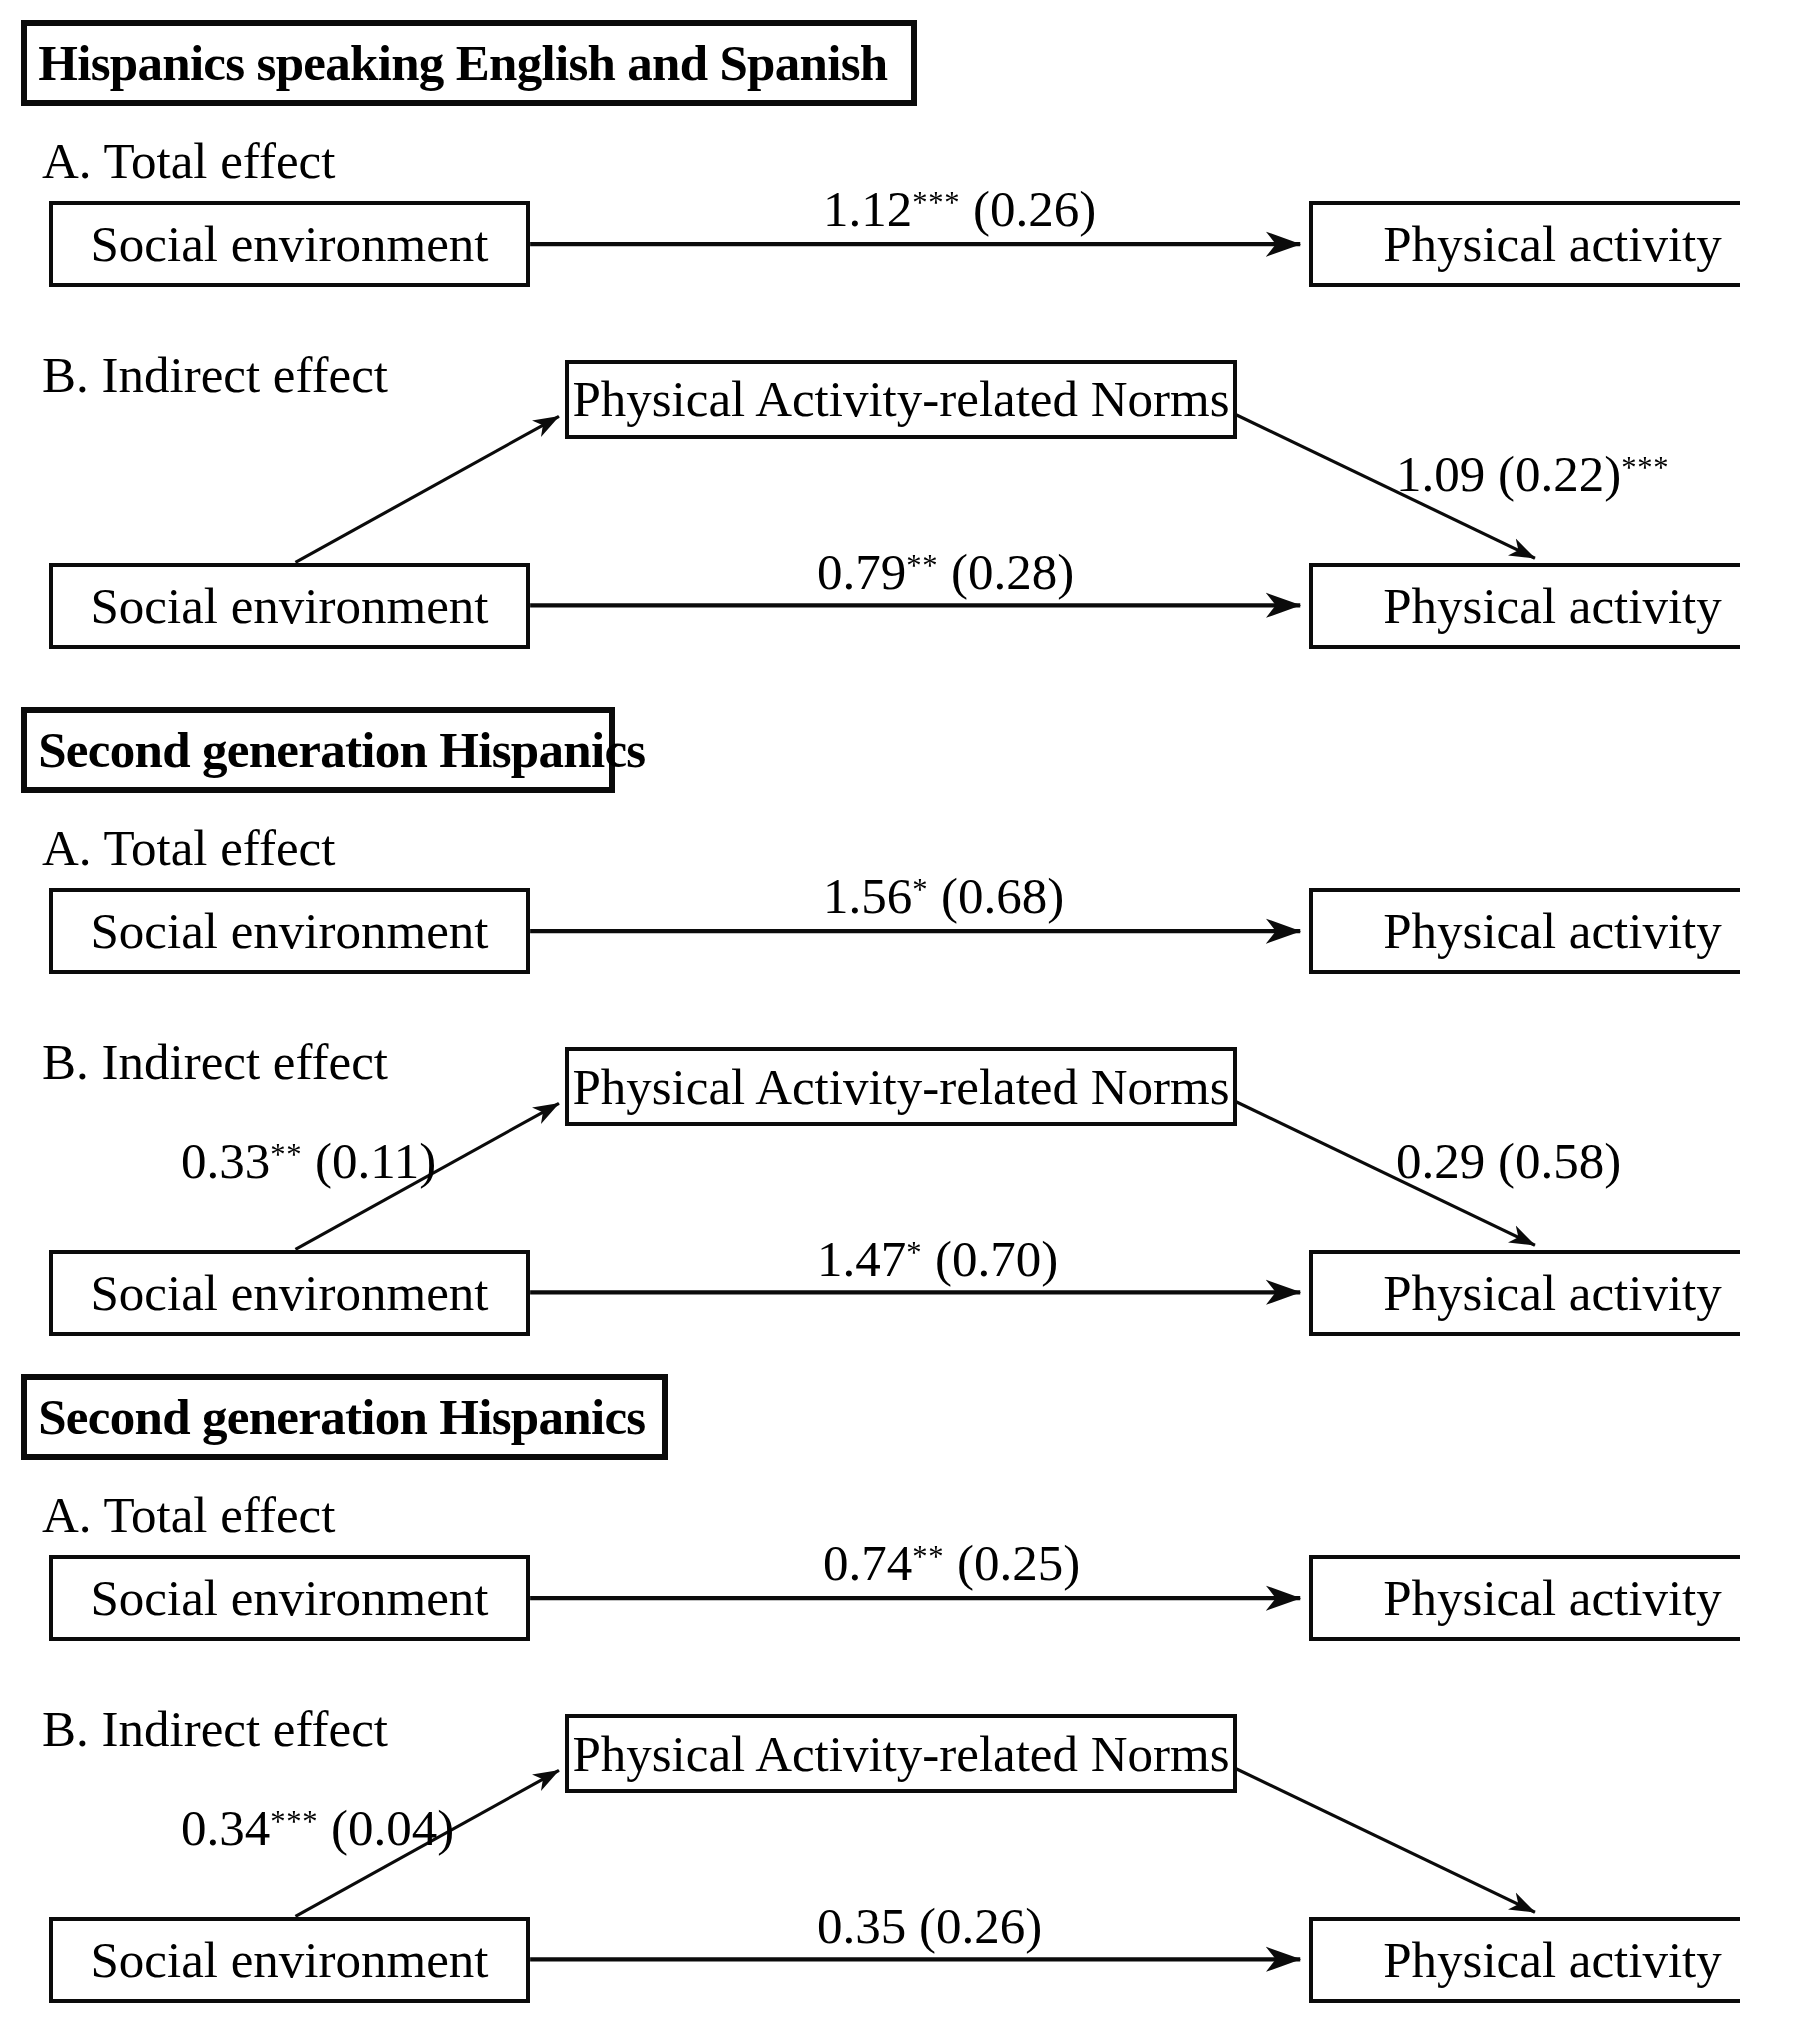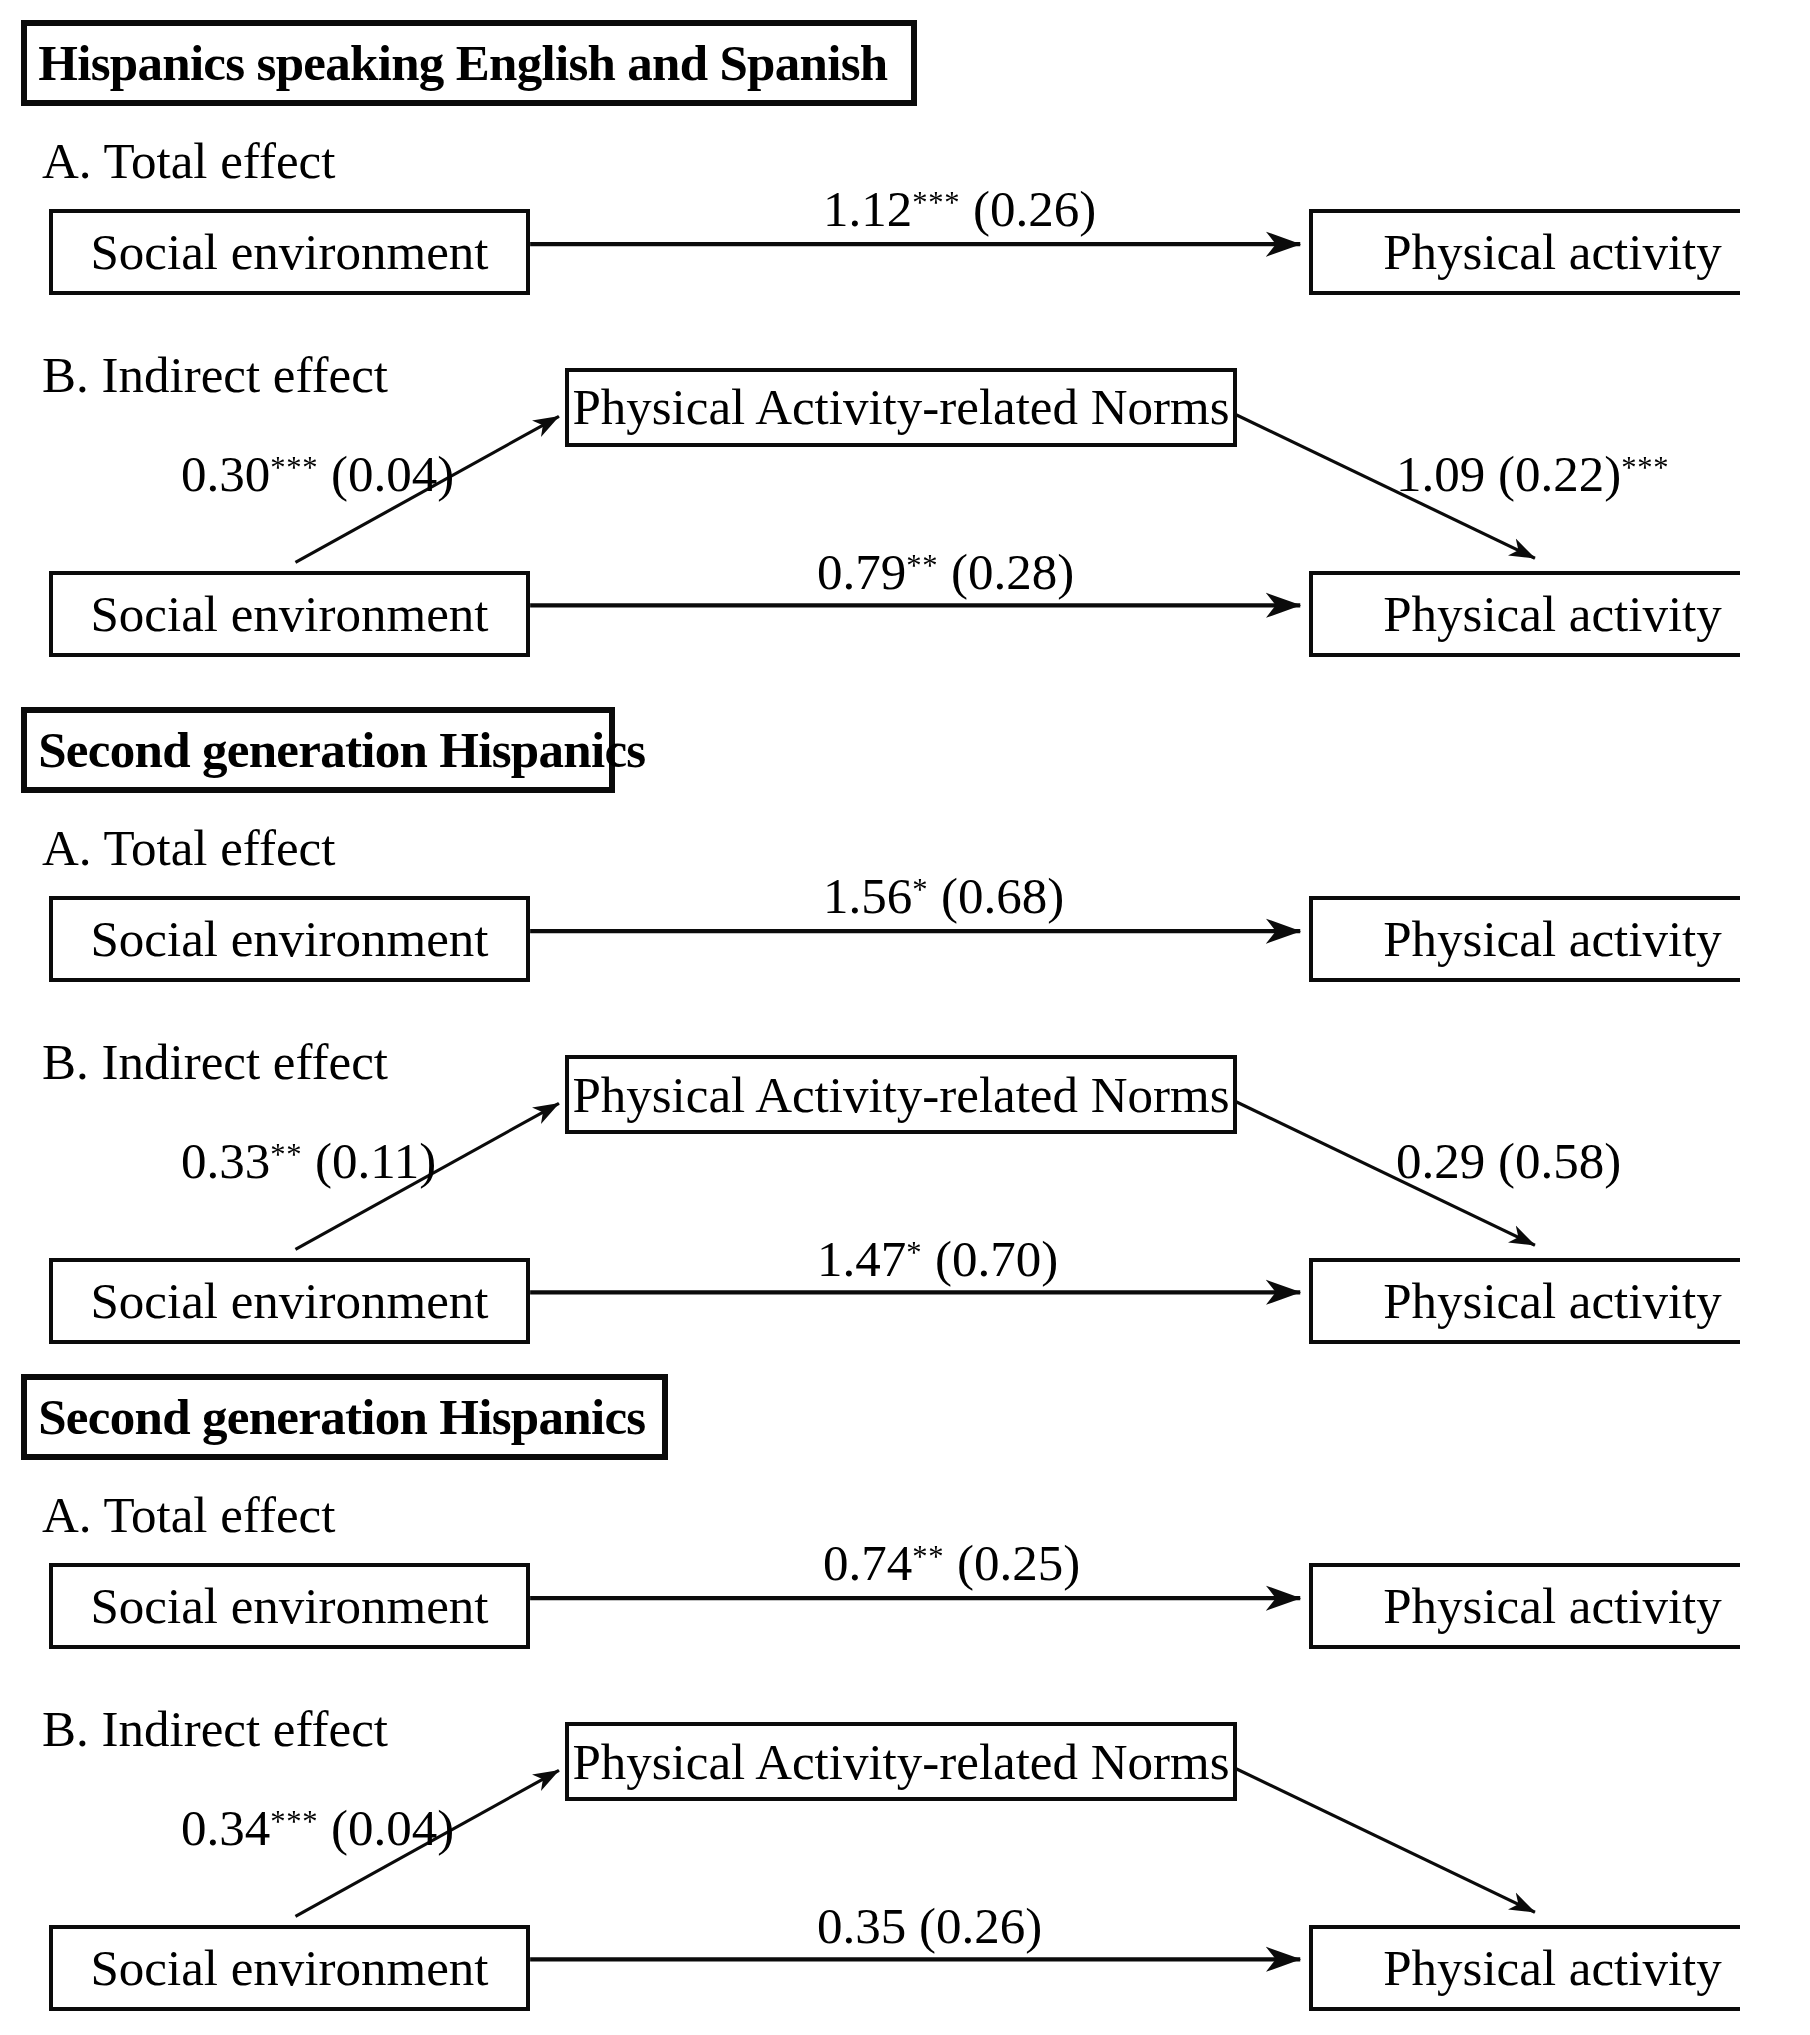--- a/index.html
+++ b/index.html
@@ -14,21 +14,21 @@
   .title-box {
     position:absolute; left:21px; top:0; height:86px;
     border:6.3px solid #0b0b0b; background:#fff; box-sizing:border-box;
     display:flex; align-items:center; padding:0 11.2px;
     font-weight:bold; font-size:51px; white-space:nowrap; letter-spacing:-0.7px;
   }
   .plabel { position:absolute; left:42px; font-size:51px; white-space:nowrap; }
   .node {
     position:absolute; border:4.9px solid #0b0b0b; background:#fff; box-sizing:border-box;
     display:flex; align-items:center; justify-content:center;
-    font-size:51px; white-space:nowrap;margin-top:8px;
+    font-size:51px; white-space:nowrap;
   }
   .coef { position:absolute; font-size:51px; white-space:nowrap; }
   .coef sup, .plabel sup {
     font-size:0.60em; position:relative; top:-0.42em; vertical-align:baseline; letter-spacing:0.7px;
   }
 
   
   .lbl-total    { top:112px; }
   .coef-total   { left:793px; top:160px;margin-left:30px; }
   .node-se-a    { left:49px;   top:181px; width:481px; height:86px; }
@@ -66,21 +66,20 @@
       <line class="d-arrow" x1="1755" y1="560" x2="2184" y2="766" marker-end="url(#arrow)"></line>
       <line class="h-arrow" x1="754" y1="833" x2="1850" y2="833" marker-end="url(#arrow)"></line>
     </svg>
     <div class="title-box" style="width:896px">Hispanics speaking English and Spanish</div>
     <div class="plabel lbl-total">A. Total effect</div>
     <div class="coef coef-total">1.12<sup>***</sup> (0.26)</div>
     <div class="node node-se-a">Social environment</div>
     <div class="node node-pa-a">Physical activity</div>
     <div class="plabel lbl-indirect">B. Indirect effect</div>
     <div class="node node-med">Physical Activity-related Norms</div>
-    <div class="coef coef-a">0.30<sup>***</sup> (0.04)</div>
     <div class="coef coef-b">1.09 (0.22)<sup>***</sup></div>
     <div class="coef coef-direct">0.79<sup>**</sup> (0.28)</div>
     <div class="node node-se-b">Social environment</div>
     <div class="node node-pa-b">Physical activity</div>
   </div>
 
   <div class="group" style="top:707px">
     <svg class="paths" width="1810" height="664" viewBox="0 0 2575 945">
       <line class="h-arrow" x1="754" y1="319" x2="1850" y2="319" marker-end="url(#arrow)"></line>
       <line class="d-arrow" x1="420" y1="772" x2="795" y2="564" marker-end="url(#arrow)"></line>

